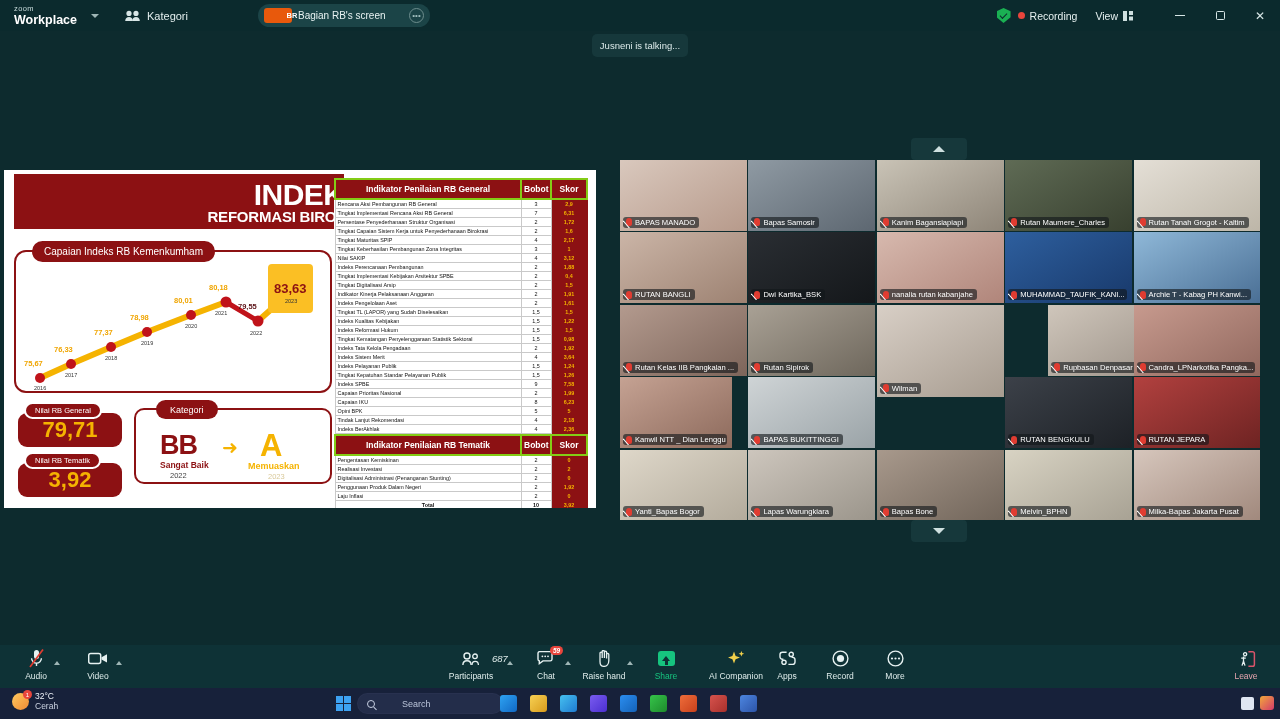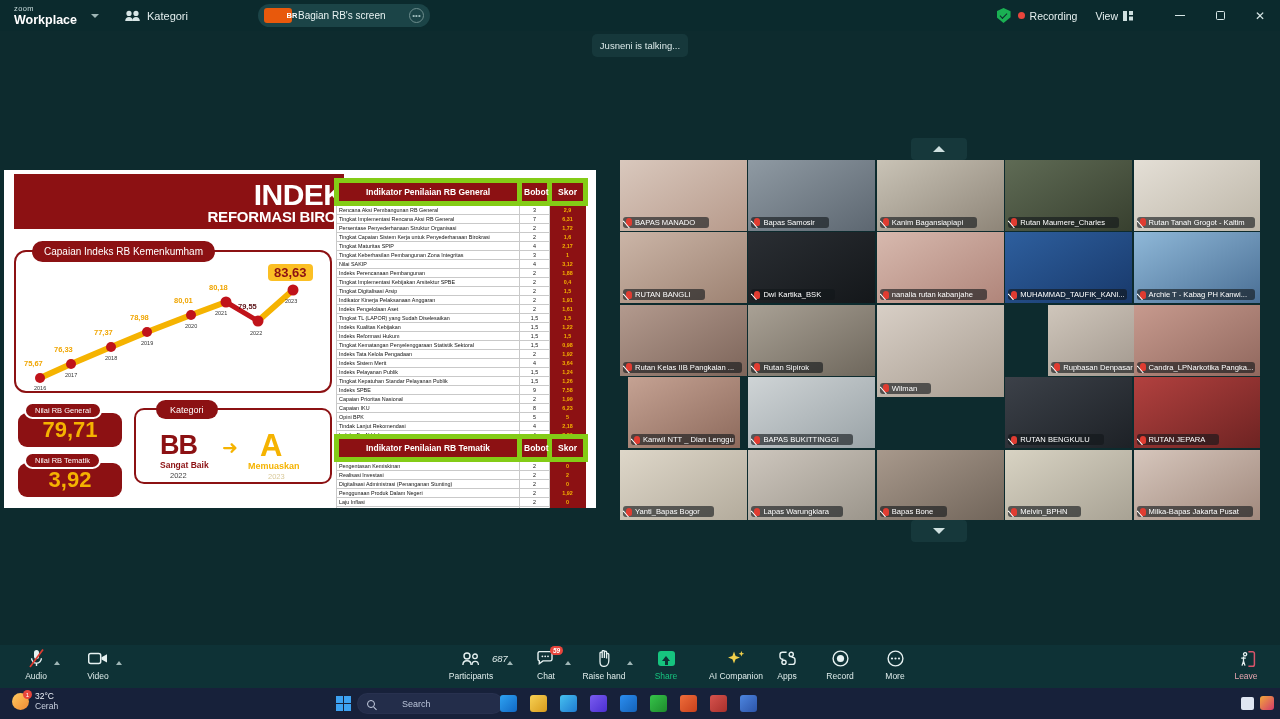--- a/index.html
+++ b/index.html
@@ -112,21 +112,21 @@
     position: absolute; font-size: 7.5px; font-weight: bold; color: #f0a500;
     white-space: nowrap;
   }
   .pt-val.dark { color: #5a1216; }
   .pt-year {
     position: absolute; font-size: 5.5px; color: #333; white-space: nowrap;
   }
   .hi-box {
     position: absolute; background: #fbbf24; border-radius: 4px;
     font-size: 13px; font-weight: bold; color: #8c1113;
-    padding: 1px 6px;
+    padding: 17px 6px;
   }
 
   
   .nilai-card {
     position: absolute; background: #8c1113; border-radius: 9px;
     display: flex; align-items: center; justify-content: center;
   }
   .nilai-card .num { font-size: 22px; font-weight: bold; color: #f5b301; }
   .nilai-tag {
     position: absolute; background: #8c1113; border: 2px solid #fff;
@@ -149,21 +149,21 @@
   .kat-arrow { position: absolute; left: 86px; top: 28px; font-size: 19px; color: #f5b301; line-height: 1; }
   .kat-a { position: absolute; left: 124px; top: 18px; font-size: 31px; font-weight: bold; color: #f5b301; }
   .kat-a-sub { position: absolute; left: 112px; top: 51px; font-size: 9px; font-weight: bold; color: #f5b301; }
   .kat-a-yr { position: absolute; left: 132px; top: 62px; font-size: 7.5px; color: #d9c99a; }
 
   
   .tbl-wrap { position: absolute; background: #fff; }
   table.rb { border-collapse: collapse; width: 100%; table-layout: fixed; }
   table.rb th {
     background: #8c1113; color: #fff; font-size: 8.5px; font-weight: bold;
-    padding: 4px 2px; text-align: center; border: 5px solid #84cc16;
+    padding: 4px 2px; text-align: center; border: 2px solid #84cc16;
   }
   table.rb td {
     font-size: 5.4px; color: #111; padding: 0 2px; height: 8.2px;
     border: 1px solid #c9c9c9; line-height: 8px; white-space: nowrap; overflow: hidden;
   }
   table.rb td.bobot { text-align: center; width: 30px; }
   table.rb td.skor {
     text-align: center; width: 36px; background: #8c1113; color: #f5b301;
     font-weight: bold; border-color: #8c1113;
   }
@@ -173,21 +173,21 @@
   
   .grid-wrap {
     position: absolute; left: 620px; top: 160px; width: 642px; height: 362px;
   }
   .tile {
     position: absolute; overflow: hidden; background: #2a3238;
   }
   .tile .nameplate {
     position: absolute; left: 3px; bottom: 3px; max-width: calc(100% - 8px);
     background: rgba(18,22,26,.62); border-radius: 3px;
-    padding: 1px 14px 1px 3px; display: flex; align-items: center; gap: 3px;
+    padding: 1px 4px 1px 3px; display: flex; align-items: center; gap: 3px;
     font-size: 7.6px; color: #fff; white-space: nowrap; overflow: hidden;
   }
   .mic-mini {
     width: 6px; height: 8px; flex: 0 0 6px; position: relative;
     background: #e03c31; border-radius: 3px 3px 2px 2px;
   }
   .mic-mini::after {
     content: ""; position: absolute; left: -1px; top: -1px; width: 8px; height: 10px;
     border-left: 1px solid #fff; transform: rotate(-40deg);
   }
@@ -668,21 +668,21 @@
           <span class="mic-mini"></span>
           <span>Rupbasan Denpasar 632726</span>
         </div>
       </div>
       <div class="tile" style="left: 513.6px; top: 144.8px; width: 126.9px; height: 70.9px; background: linear-gradient(150deg, rgb(199, 154, 142), rgb(145, 104, 94));">
         <div class="nameplate">
           <span class="mic-mini"></span>
           <span>Candra_LPNarkotika Pangka...</span>
         </div>
       </div>
-      <div class="tile" style="left: 0px; top: 217.2px; width: 112px; height: 70.9px; background: linear-gradient(150deg, rgb(197, 162, 147), rgb(141, 106, 92)); margin-left: 8px;">
+      <div class="tile" style="left: 0px; top: 217.2px; width: 112px; height: 70.9px; background: linear-gradient(150deg, rgb(197, 162, 147), rgb(141, 106, 92));">
         <div class="nameplate">
           <span class="mic-mini"></span>
           <span>Kanwil NTT _ Dian Lenggu</span>
         </div>
       </div>
       <div class="tile" style="left: 128.4px; top: 217.2px; width: 126.9px; height: 70.9px; background: linear-gradient(150deg, rgb(207, 212, 214), rgb(154, 163, 167));">
         <div class="nameplate">
           <span class="mic-mini"></span>
           <span>BAPAS BUKITTINGGI</span>
         </div>

